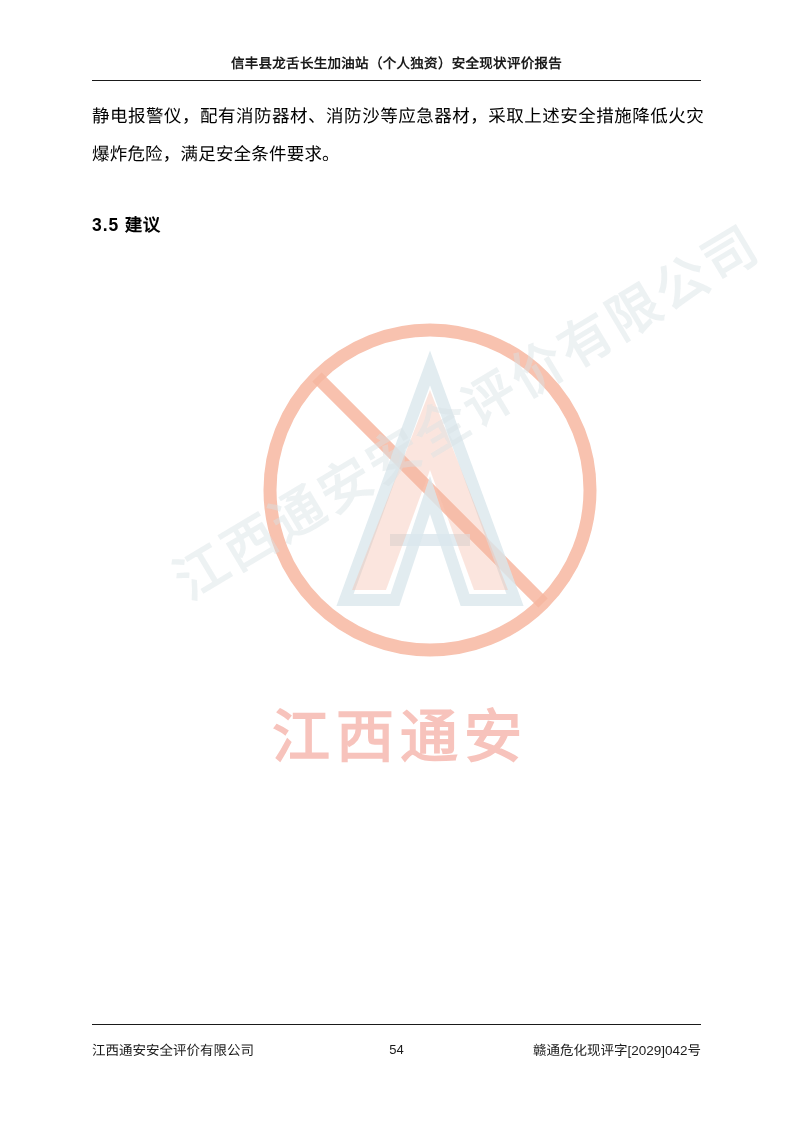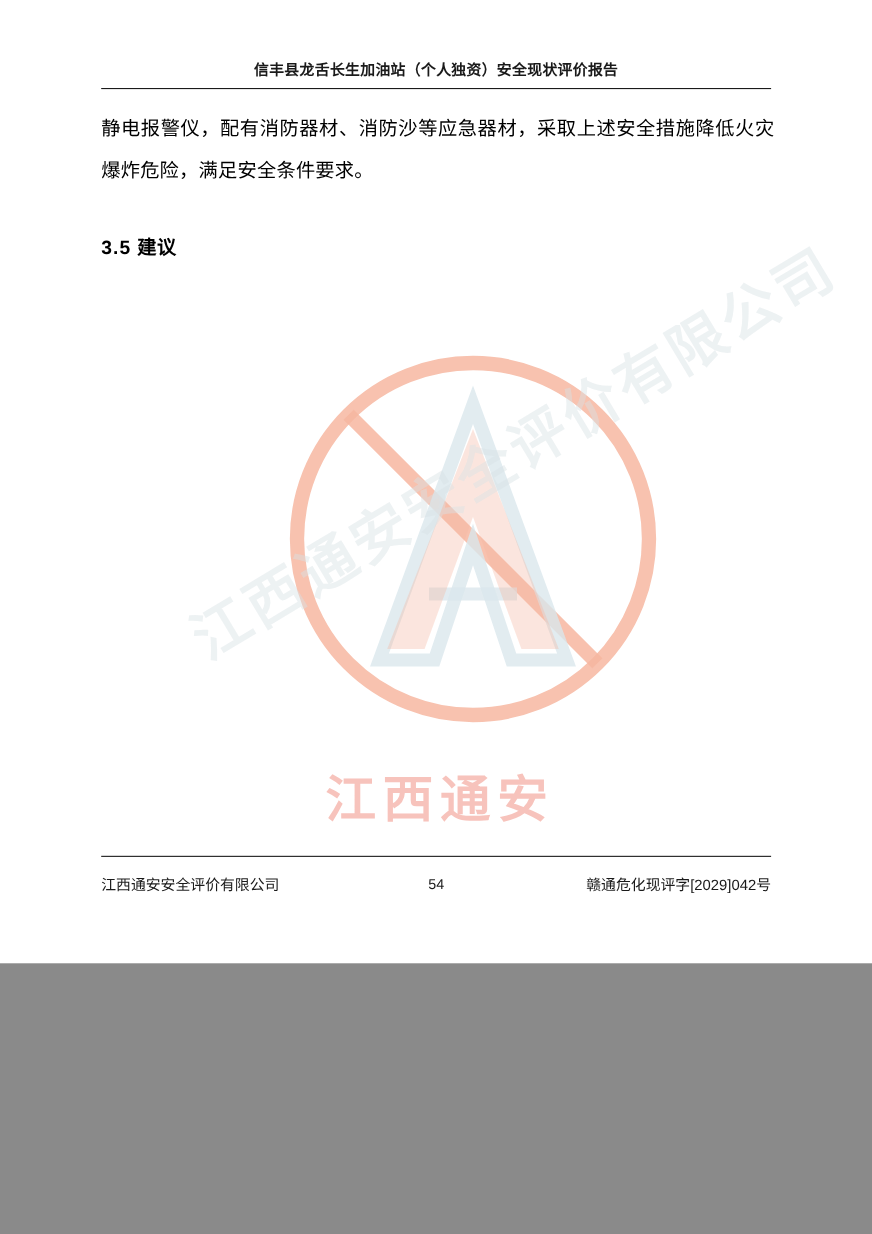--- a/index.html
+++ b/index.html
@@ -6,21 +6,21 @@
     margin: 0;
     padding: 0;
     background: #8a8a8a;
   }
   body {
     font-family: "Liberation Sans", "DejaVu Sans", sans-serif;
   }
   .page {
     position: relative;
     width: 793px;
-    height: 876px;
+    height: 1122px;
     background: #ffffff;
     overflow: hidden;
     box-sizing: border-box;
     padding-left: 48px;
   }
 
   
   .header {
     position: absolute;
     top: 52px;
@@ -49,20 +49,21 @@
     width: 612px;
     color: #000000;
   }
   .para {
     font-size: 17.5px;
     line-height: 38px;
     text-align: justify;
     text-justify: inter-ideograph;
     letter-spacing: 0.2px;
     margin: 0;
+    font-family: Liberation Mono, monospace;
   }
   .indent {
     text-indent: 2em;
   }
   .heading {
     font-size: 17.5px;
     font-weight: bold;
     line-height: 38px;
     margin: 10px 0 2px 0;
     letter-spacing: 0.5px;
@@ -100,21 +101,21 @@
     top: 0px;
     width: 340px;
     height: 400px;
   }
   .wm-text {
     position: absolute;
     left: 0px;
     top: 400px;
     width: 520px;
     text-align: center;
-    font-size: 46px;
+    font-size: 58px;
     font-weight: bold;
     color: #e8503a;
     opacity: 0.62;
     letter-spacing: 6px;
     font-family: "Liberation Sans", "DejaVu Sans", sans-serif;
   }
   .wm-diag {
     position: absolute;
     left: 0px;
     top: 120px;

